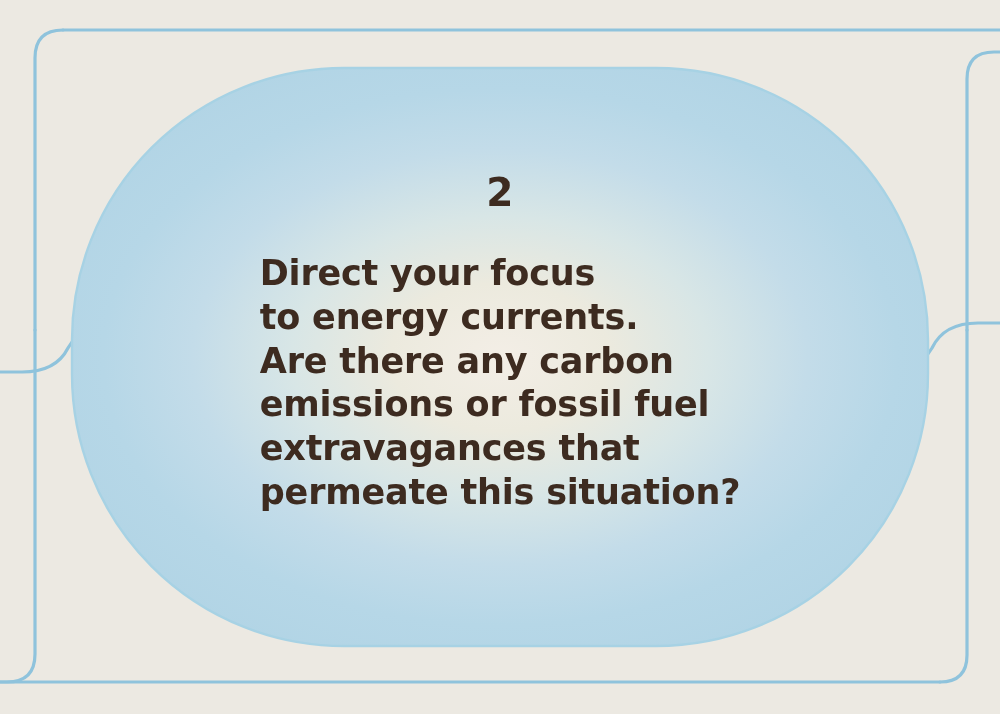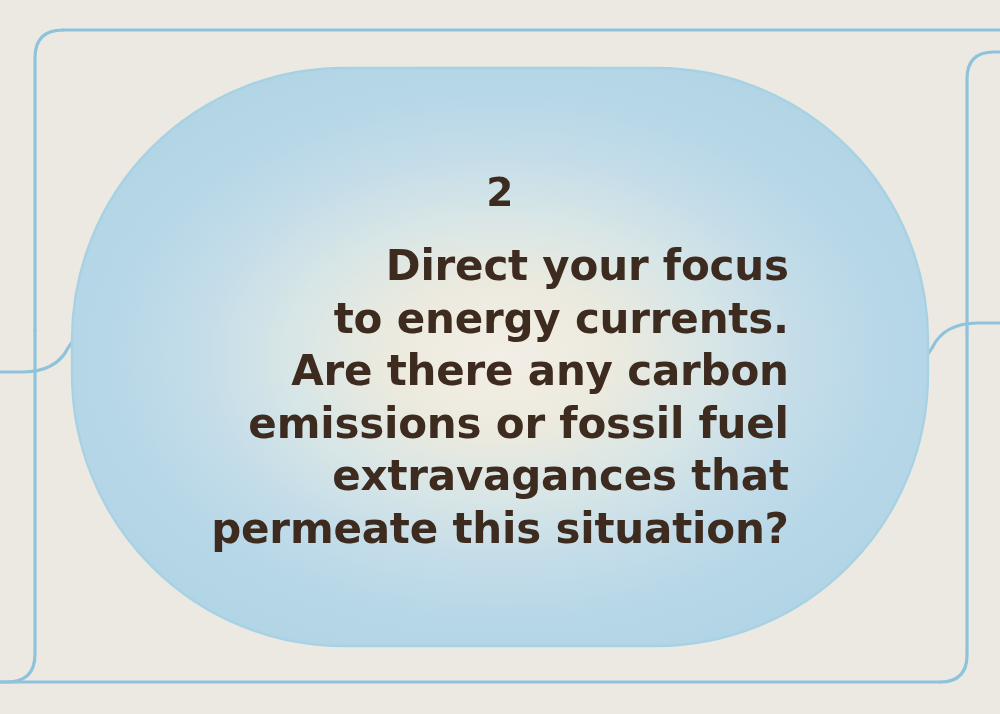--- a/index.html
+++ b/index.html
@@ -48,25 +48,25 @@
   .number {
     margin-top: 105px;
     font-size: 39px;
     font-weight: 700;
     color: #3d2b20;
     letter-spacing: 0.5px;
     line-height: 1;
     text-align: center;
   }
   .body-text {
-    margin-top: 28px;
-    font-size: 42px;
+    margin-top: 40px;
+    font-size: 35px;
     font-weight: 700;
     color: #3d2b20;
-    text-align: right;
+    text-align: left;
     line-height: 1.25;
     letter-spacing: -0.2px;
     white-space: pre-line;
     padding: 0 14px;
   }
 </style>
 </head>
 <body>
 
 <div id="card">

